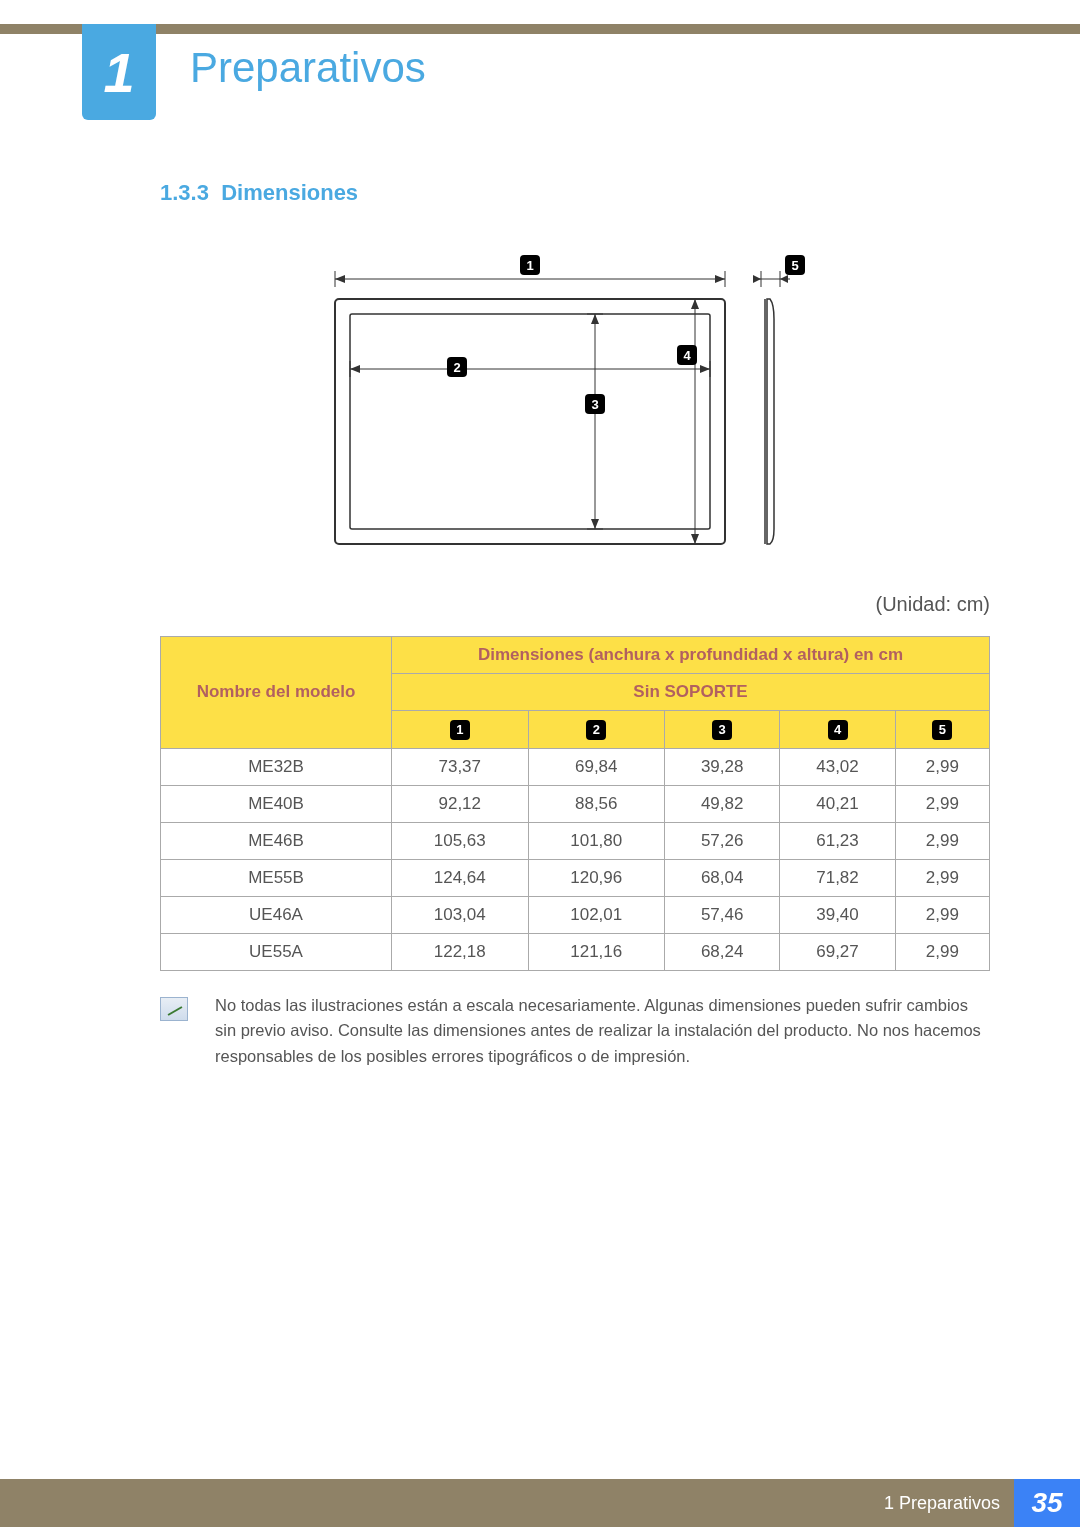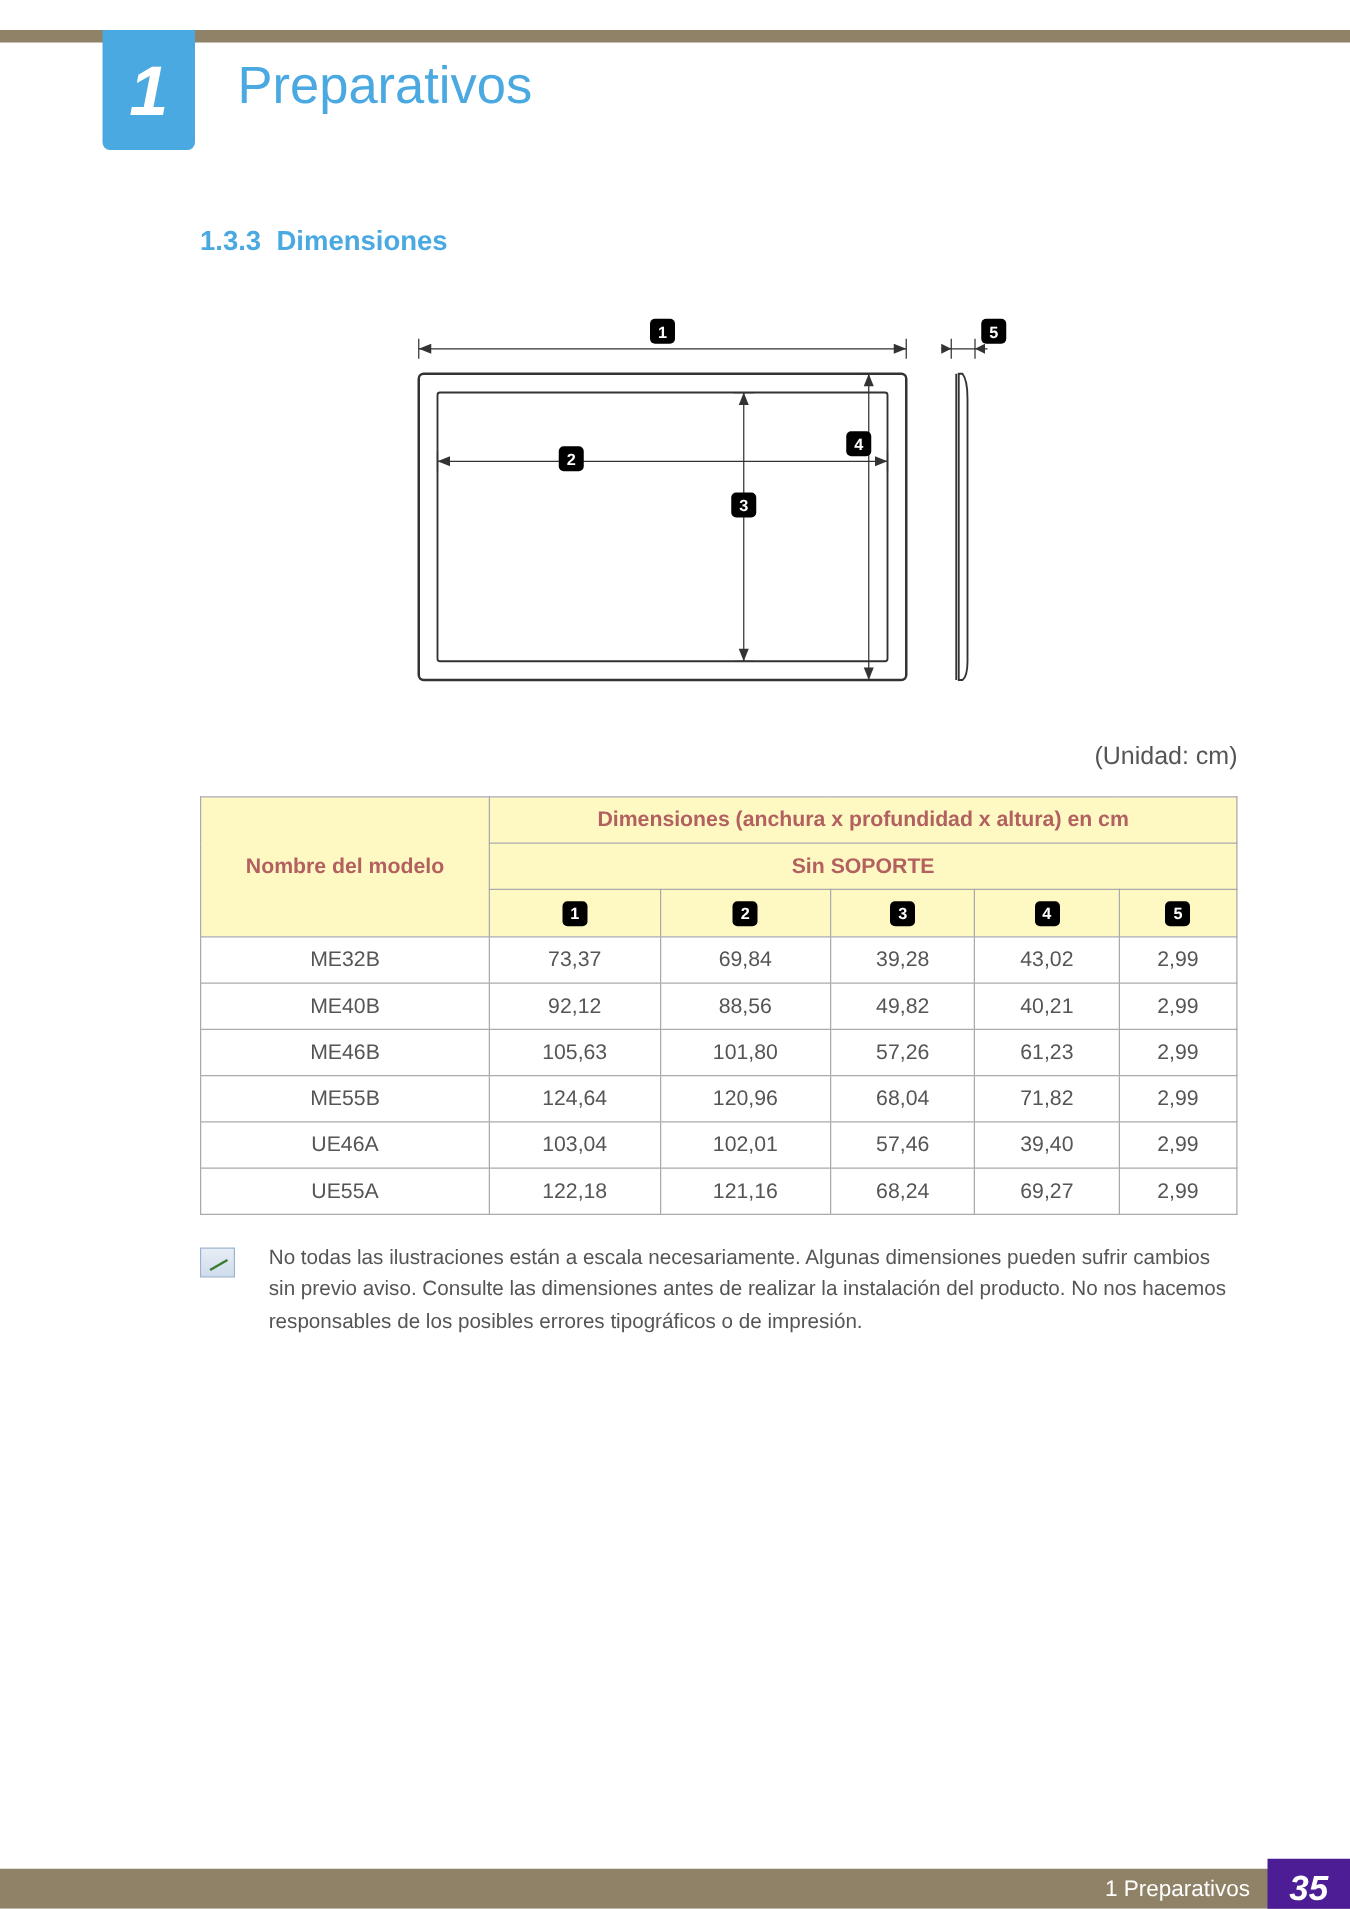--- a/index.html
+++ b/index.html
@@ -71,21 +71,21 @@
     border-collapse: collapse;
     border: 1px solid #999;
   }
   table.dims th, table.dims td {
     border: 1px solid #aaa;
     padding: 8px 4px;
     text-align: center;
     font-size: 17px;
   }
   table.dims th {
-    background: #fef9c3;
+    background: #fde047;
     color: #b26060;
     font-weight: bold;
     text-align: center;
   }
   table.dims td { color: #555; }
   .num-badge {
     display: inline-flex;
     width: 20px; height: 20px;
     border-radius: 4px;
     background: #000;
@@ -115,31 +115,31 @@
     content: "";
     position: absolute;
     width: 16px; height: 2px;
     background: #3a7a32;
     transform: rotate(-30deg);
     left: 6px; top: 12px;
   }
   .footer {
     position: absolute;
     bottom: 0; left: 0; right: 0;
-    height: 32px;
+    height: 48px;
     background: #8f8267;
     display: flex;
     justify-content: flex-end;
     align-items: center;
     color: #fff;
     font-size: 18px;
   }
   .footer-text { padding-right: 14px; }
   .footer-page {
-    background: #4c1d95;
+    background: #3b82f6;
     width: 66px; height: 48px;
     display: flex;
     align-items: center;
     justify-content: center;
     font-size: 28px;
     font-weight: bold;
     font-style: italic;
   }
 </style>
 </head>

